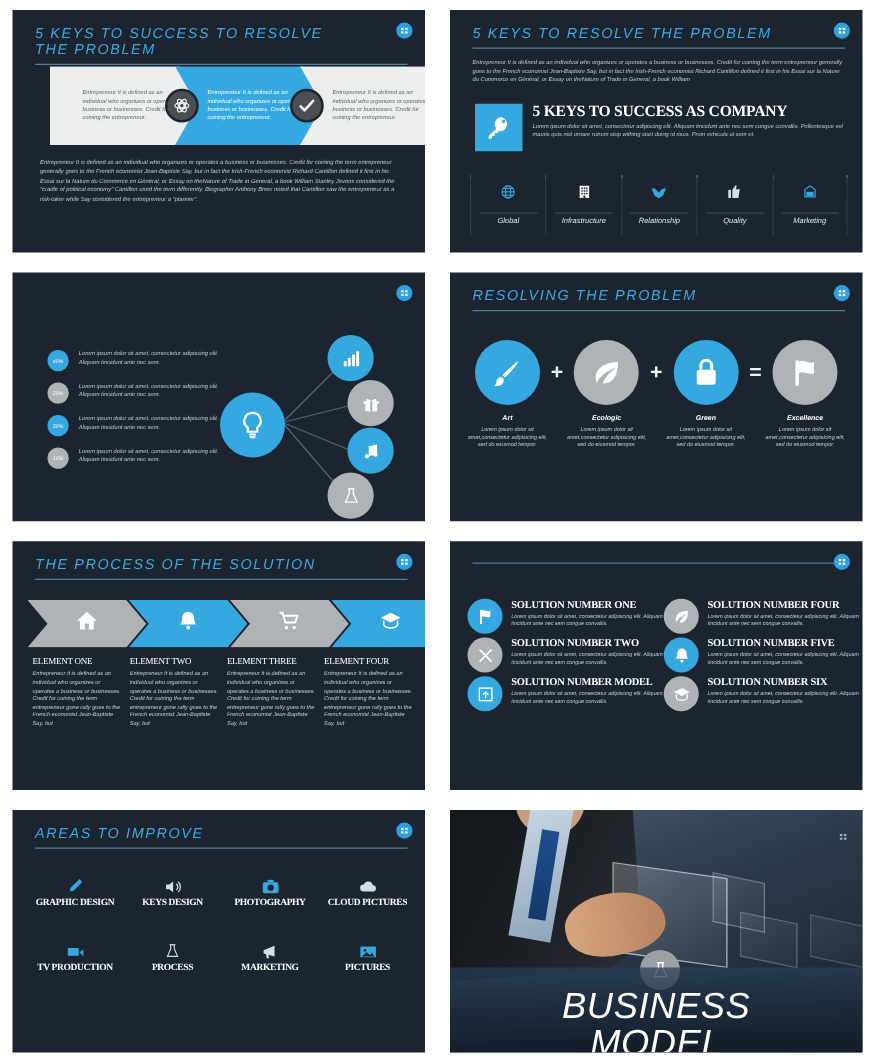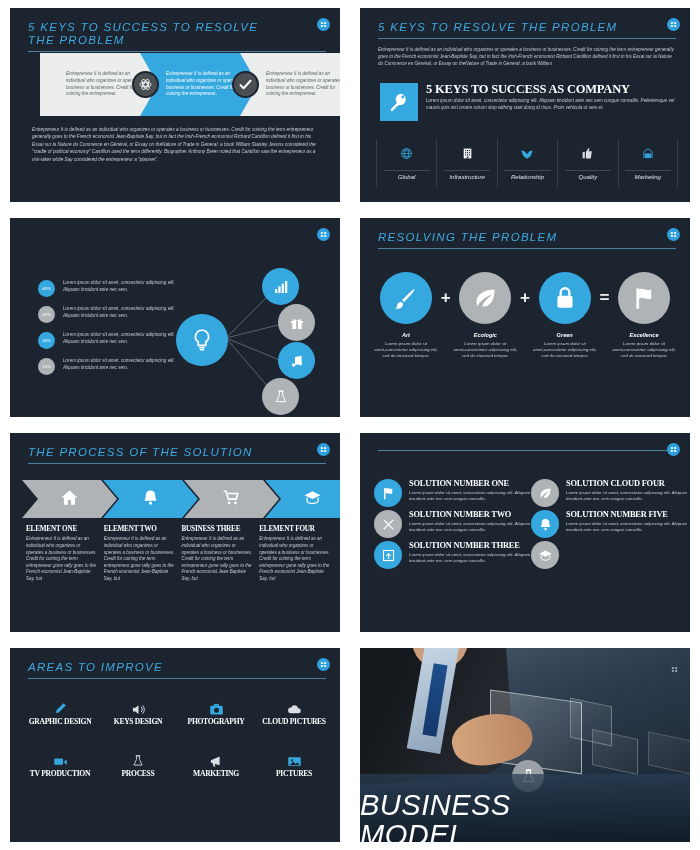--- a/index.html
+++ b/index.html
@@ -154,21 +154,21 @@
   }
   .s5-ch.a { left: 0;   background: #b0b3b5; }
   .s5-ch.b { left: 81px; background: #35a8e0; }
   .s5-ch.c { left: 162px; background: #b0b3b5; }
   .s5-ch.d { left: 243px; background: #35a8e0; }
   .s5-cols {
     position: absolute; left: 16px; right: 10px; top: 92px;
     display: grid; grid-template-columns: repeat(4, 1fr); gap: 7px;
   }
   .s5-h {
-    font-family: "Liberation Serif", serif; font-weight: bold; color: #fff;
+    font-family: "Liberation Serif", serif; font-weight: normal; color: #fff;
     font-size: 7.2px; line-height: 8.4px; letter-spacing: -0.2px;
   }
   .s5-p { margin-top: 3px; font-size: 4.5px; line-height: 6.6px; color: #c6ccd2; font-style: italic; }
 
   
   .s6-grid {
     position: absolute; left: 14px; right: 2px; top: 46px;
     display: grid; grid-template-columns: 1fr 1fr; gap: 3px 0;
   }
   .s6-item { display: flex; align-items: flex-start; }
@@ -235,21 +235,21 @@
   .p3 { left: 232px; top: 86px; width: 46px; height: 36px; transform: skewY(12deg); opacity: .45; }
   .p4 { left: 288px; top: 88px; width: 44px; height: 34px; transform: skewY(12deg); opacity: .35; }
   .p-flask {
     position: absolute; left: 152px; top: 112px; width: 32px; height: 32px;
     border-radius: 50%; background: #9aa0a4;
     display: flex; align-items: center; justify-content: center; color: #fff;
   }
   .p-band { position: absolute; left: 0; right: 0; top: 126px; bottom: 0;
     background: linear-gradient(180deg, rgba(40,62,86,.72), rgba(18,28,40,.92)); }
   .p-title {
-    position: absolute; left: 0; right: 0; top: 142px; 
+    position: absolute; left: 0; right: 0; top: 142px; text-align: center;
     color: #fff; font-size: 29px; font-style: italic; line-height: 30px;
     letter-spacing: 0.5px;
   }
   .p-badge {
     position: absolute; right: 12px; top: 18px; color: #9fb0c2; font-size: 5px;
     line-height: 5px; text-align: center;
   }
 </style>
 </head>
 <body>
@@ -582,21 +582,21 @@
     <div class="s5-cols">
       <div>
         <div class="s5-h">ELEMENT ONE</div>
         <div class="s5-p">Entrepreneur  It is defined as an individual who organizes or operates a business or businesses. Credit for coining the term entrepreneur gone rally goes to the French economist Jean-Baptiste Say, but</div>
       </div>
       <div>
         <div class="s5-h">ELEMENT TWO</div>
         <div class="s5-p">Entrepreneur  It is defined as an individual who organizes or operates a business or businesses. Credit for coining the term entrepreneur gone rally goes to the French economist Jean-Baptiste Say, but</div>
       </div>
       <div>
-        <div class="s5-h">BUSINESS THREE</div>
+        <div class="s5-h">ELEMENT THREE</div>
         <div class="s5-p">Entrepreneur  It is defined as an individual who organizes or operates a business or businesses. Credit for coining the term entrepreneur gone rally goes to the French economist Jean-Baptiste Say, but</div>
       </div>
       <div>
         <div class="s5-h">ELEMENT FOUR</div>
         <div class="s5-p">Entrepreneur  It is defined as an individual who organizes or operates a business or businesses. Credit for coining the term entrepreneur gone rally goes to the French economist Jean-Baptiste Say, but</div>
       </div>
     </div>
   </div>
   </div>
 
@@ -628,21 +628,21 @@
         </div>
       </div>
 
       <div class="s6-item">
         <div class="s6-circ gray">
           <svg width="15" height="15" viewBox="0 0 24 24" fill="#fff">
                 <path d="M20 4C10 4 4 9 4 15c0 2 1 4 1 4s2-7 14-11c0 0-7 4-10 11 6 1 11-4 11-15z"></path>
               </svg>
         </div>
         <div class="s6-body">
-          <div class="s6-h">SOLUTION CLOUD FOUR</div>
+          <div class="s6-h">SOLUTION NUMBER FOUR</div>
           <div class="s6-p">Lorem ipsum dolor sit amet, consectetur adipiscing elit. Aliquam tincidunt ante nec sem congue convallis.</div>
         </div>
       </div>
 
       <div class="s6-item">
         <div class="s6-circ gray">
           <svg width="15" height="15" viewBox="0 0 24 24" fill="none" stroke="#fff" stroke-width="2.2" stroke-linecap="round">
                 <path d="M5 5l14 14M19 5L5 19"></path>
               </svg>
         </div>
@@ -666,31 +666,35 @@
       </div>
 
       <div class="s6-item">
         <div class="s6-circ blue">
           <svg width="15" height="15" viewBox="0 0 24 24" fill="none" stroke="#fff" stroke-width="1.8">
                 <rect x="4" y="4" width="16" height="16"></rect>
                 <path d="M12 17V9M8.5 12.5L12 9l3.5 3.5"></path>
               </svg>
         </div>
         <div class="s6-body">
-          <div class="s6-h">SOLUTION NUMBER THREE</div>
+          <div class="s6-h">SOLUTION NUMBER MODEL</div>
           <div class="s6-p">Lorem ipsum dolor sit amet, consectetur adipiscing elit. Aliquam tincidunt ante nec sem congue convallis.</div>
         </div>
       </div>
 
       <div class="s6-item">
         <div class="s6-circ gray">
           <svg width="15" height="15" viewBox="0 0 24 24" fill="#fff">
                 <path d="M12 4L2 9l10 5 10-5z"></path>
                 <path d="M5 12v4c0 2 3.5 3.5 7 3.5s7-1.5 7-3.5v-4" fill="none" stroke="#fff" stroke-width="1.6"></path>
               </svg>
+        </div>
+        <div class="s6-body">
+          <div class="s6-h">SOLUTION NUMBER SIX</div>
+          <div class="s6-p">Lorem ipsum dolor sit amet, consectetur adipiscing elit. Aliquam tincidunt ante nec sem congue convallis.</div>
         </div>
       </div>
     </div>
   </div>
   </div>
 
   <div class="cell">
   <div class="slide">
     <div class="s-head">
       <div class="s-title">AREAS TO IMPROVE</div>

